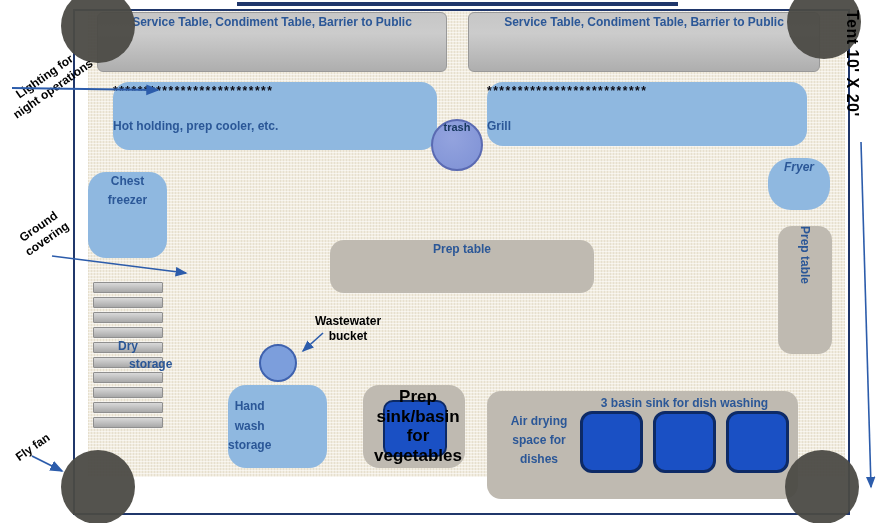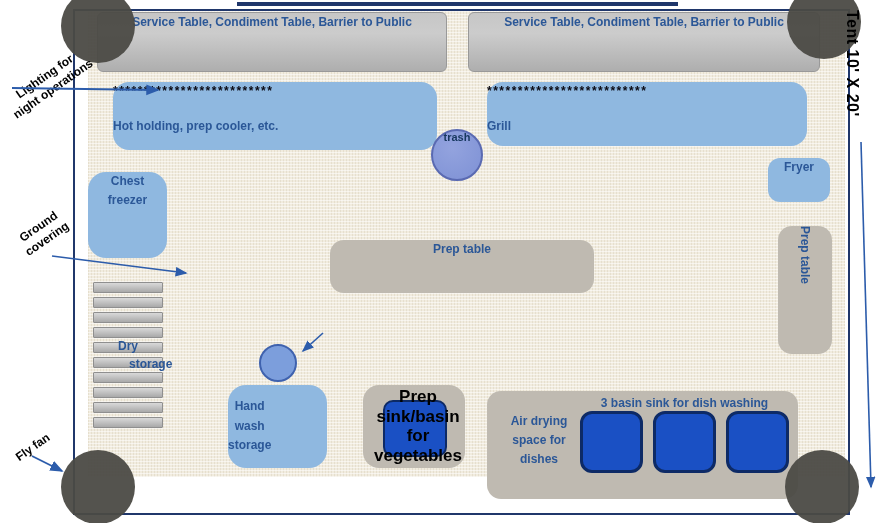--- a/index.html
+++ b/index.html
@@ -34,26 +34,26 @@
   .lbl{color:var(--text-blue);font-size:12px;font-weight:600;line-height:1.55;}
 
   .service{left:97px;top:12px;width:350px;height:60px;}
   .service.right{left:468px;width:352px;}
 
   .hot{left:113px;top:82px;width:324px;height:68px;flex-direction:column;justify-content:flex-start;padding-top:2px;}
   .grill{left:487px;top:82px;width:320px;height:64px;flex-direction:column;justify-content:flex-start;padding-top:2px;}
   .stars{color:#0a0a14;font-size:12px;font-weight:700;letter-spacing:1.5px;line-height:14px;}
   .hot .lbl,.grill .lbl{margin-top:19px;}
 
-  .trash{left:431px;top:129px;width:52px;height:52px;border-radius:50%;
+  .trash{left:431px;top:119px;width:52px;height:52px;border-radius:50%;
     background:radial-gradient(circle at 40% 35%, #93a3de, #7e91d5);border:2px solid #5a6ab2;z-index:12;}
   .trash span{color:#17375e;font-size:11px;font-weight:700;}
 
   .chest{left:88px;top:172px;width:79px;height:86px;border-radius:18px;}
-  .fryer{left:768px;top:158px;width:62px;height:44px;border-radius:12px;}
+  .fryer{left:768px;top:158px;width:62px;height:52px;border-radius:23px;font-style:italic;}
   .prep-center{left:330px;top:240px;width:264px;height:53px;}
   .prep-right{left:778px;top:226px;width:54px;height:128px;}
   .vtext{writing-mode:vertical-rl;}
 
   .dry-stack{position:absolute;left:93px;top:282px;width:70px;z-index:10;}
   .bar{height:11px;margin-bottom:4px;border:1px solid #8f8f8f;border-radius:1px;
     background:linear-gradient(180deg,#d9d9d9,#a9a9a9);}
   .dry-label{position:absolute;left:93px;width:70px;text-align:center;z-index:11;
     color:var(--text-blue);font-size:12px;font-weight:700;}
   .dry1{top:339px;} .dry2{top:357px;padding-left:36px;}
@@ -145,20 +145,23 @@
       <div class="bar"></div>
       <div class="bar"></div>
       <div class="bar"></div>
       <div class="bar"></div>
       <div class="bar"></div>
     </div>
   <div class="dry-label dry1">Dry</div>
   <div class="dry-label dry2">storage</div>
 
   <div class="bucket"></div>
+  <div class="ww-label">
+    <span>Wastewater</span><br><span>bucket</span>
+  </div>
 
   <div class="zone blue handwash">
     <span class="lbl"><span>Hand</span><br><span>wash</span><br><span>storage</span></span>
   </div>
 
   <div class="zone warm prepsink">
     <div class="prepsink-inner"></div>
     <div class="prepsink-text">
       <span>Prep</span><br><span>sink/basin</span><br><span>for</span><br><span>vegetables</span>
     </div>

